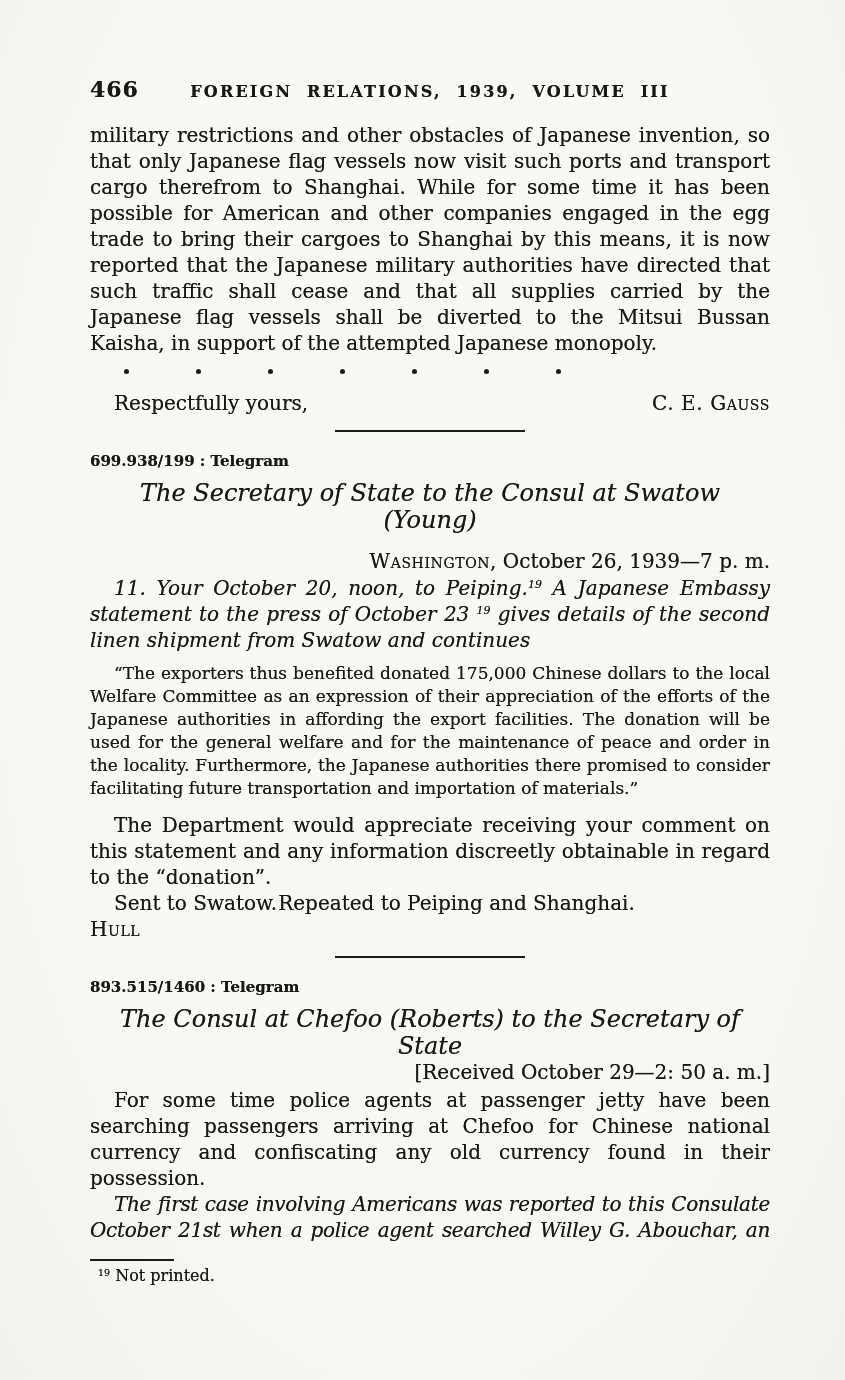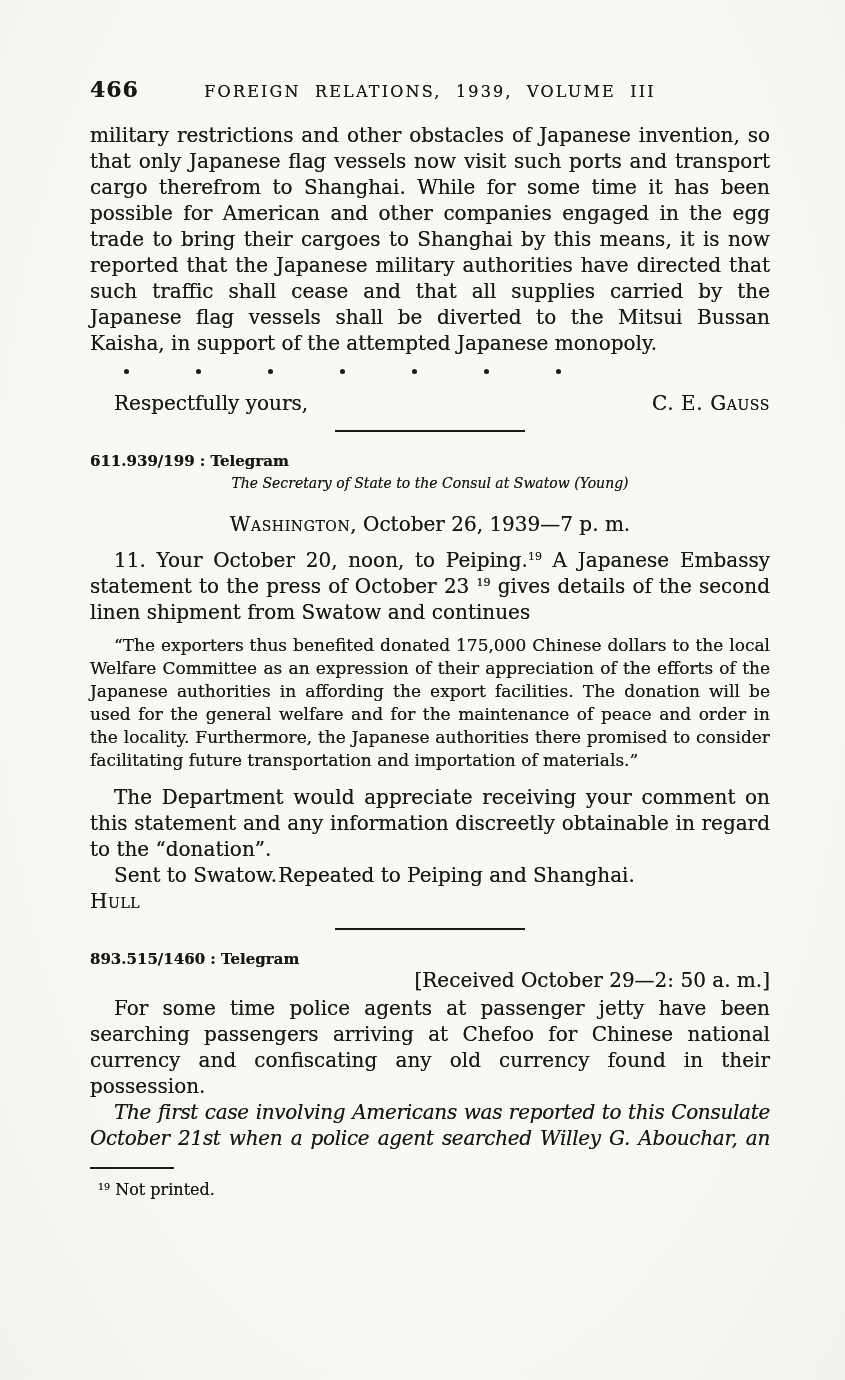--- a/index.html
+++ b/index.html
@@ -32,21 +32,21 @@
     font-size: 22px;
     font-weight: bold;
     letter-spacing: 1px;
   }
   .running-title {
     position: absolute;
     left: 50%; top: 3px;
     transform: translateX(-50%);
     white-space: nowrap;
     font-size: 16px;
-    font-weight: normal;
+    font-weight: bold;
     letter-spacing: 2.2px;
     word-spacing: 7px;
   }
   .body-par {
     text-align: justify;
     text-indent: 24px;
   }
   .no-indent { text-indent: 0; }
   .p-cont { margin-top: 22px; }
   .dots {
@@ -77,36 +77,36 @@
     border: 0;
     border-top: 2.5px solid #1c1b18;
   }
   .file-ref {
     margin-top: 20px;
     font-size: 15px;
     line-height: 18px;
     font-weight: bold;
   }
   .doc-heading {
-    margin-top: 0;
+    margin-top: 10px;
     text-align: center;
     font-style: italic;
-    font-size: 14px;
+    font-size: 24px;
     line-height: 27px;
   }
   .dateline {
     margin-top: 14px;
-    text-align: center;
+    text-align: right;
     line-height: 26px;
   }
   .received {
     text-align: right;
     line-height: 25px;
   }
-  .p-t1 { margin-top: 10px; }
+  .p-t1 { margin-top: 1px; font-style: italic; }
   .quote-par {
     margin-top: 9px;
     text-align: justify;
     text-indent: 24px;
     font-size: 17px;
     line-height: 23px;
   }
   .p-dept { margin-top: 12px; }
   .sent-line { text-indent: 24px; }
   .sent-gap { margin-left: 1px; }
@@ -120,21 +120,21 @@
     vertical-align: 7px;
     letter-spacing: 0;
   }
   .footnote-rule {
     width: 84px;
     margin: 16px 0 0;
     border: 0;
     border-top: 2px solid #1c1b18;
   }
   .footnote {
-    margin-top: 11px;
+    margin-top: 5px;
     font-size: 16px;
     line-height: 20px;
     padding-left: 8px;
   }
   .footnote sup.fn-ref { font-size: 9.5px; vertical-align: 5px; }
 </style>
 </head>
 <body>
 
 <div class="page">
@@ -156,40 +156,41 @@
     <span class="dot"></span>
   </div>
 
   <div class="closing-row">
     <span class="closing">Respectfully yours,</span>
     <span class="sc">C. E. Gauss</span>
   </div>
 
   <hr class="rule">
 
-  <div class="file-ref">611.939/199 : Telegram</div>
+  <div class="file-ref">699.938/199 : Telegram</div>
 
   <div class="doc-heading">The Secretary of State to the Consul at Swatow (Young)</div>
 
   <div class="dateline"><span class="sc">Washington</span><span>, October 26, 1939—7 p. m.</span></div>
 
   <p class="body-par p-t1"><span>11. Your October 20, noon, to Peiping.</span><sup class="fn-ref">19</sup><span> A Japanese Embassy statement to the press of October 23 </span><sup class="fn-ref">19</sup><span> gives details of the second linen shipment from Swatow and continues</span></p>
 
   <p class="quote-par">“The exporters thus benefited donated 175,000 Chinese dollars to the local Welfare Committee as an expression of their appreciation of the efforts of the Japanese authorities in affording the export facilities.  The donation will be used for the general welfare and for the maintenance of peace and order in the locality.  Furthermore, the Japanese authorities there promised to consider facilitating future transportation and importation of materials.”</p>
 
   <p class="body-par p-dept">The Department would appreciate receiving your comment on this statement and any information discreetly obtainable in regard to the “donation”.</p>
 
   <p class="sent-line"><span>Sent to Swatow.</span><span class="sent-gap">Repeated to Peiping and Shanghai.</span></p>
 
   <div class="sig-line"><span class="sc">Hull</span></div>
 
   <hr class="rule">
 
   <div class="file-ref">893.515/1460 : Telegram</div>
 
+  <div class="doc-heading">The Consul at Chefoo (Roberts) to the Secretary of State</div>
 
 
   <div class="received">[Received October 29—2: 50 a. m.]</div>
 
   <p class="body-par p-t2a">For some time police agents at passenger jetty have been searching passengers arriving at Chefoo for Chinese national currency and confiscating any old currency found in their possession.</p>
 
   <p class="body-par tight justify-last">The first case involving Americans was reported to this Consulate October 21st when a police agent searched Willey G. Abouchar, an</p>
 
   <hr class="footnote-rule">
 

